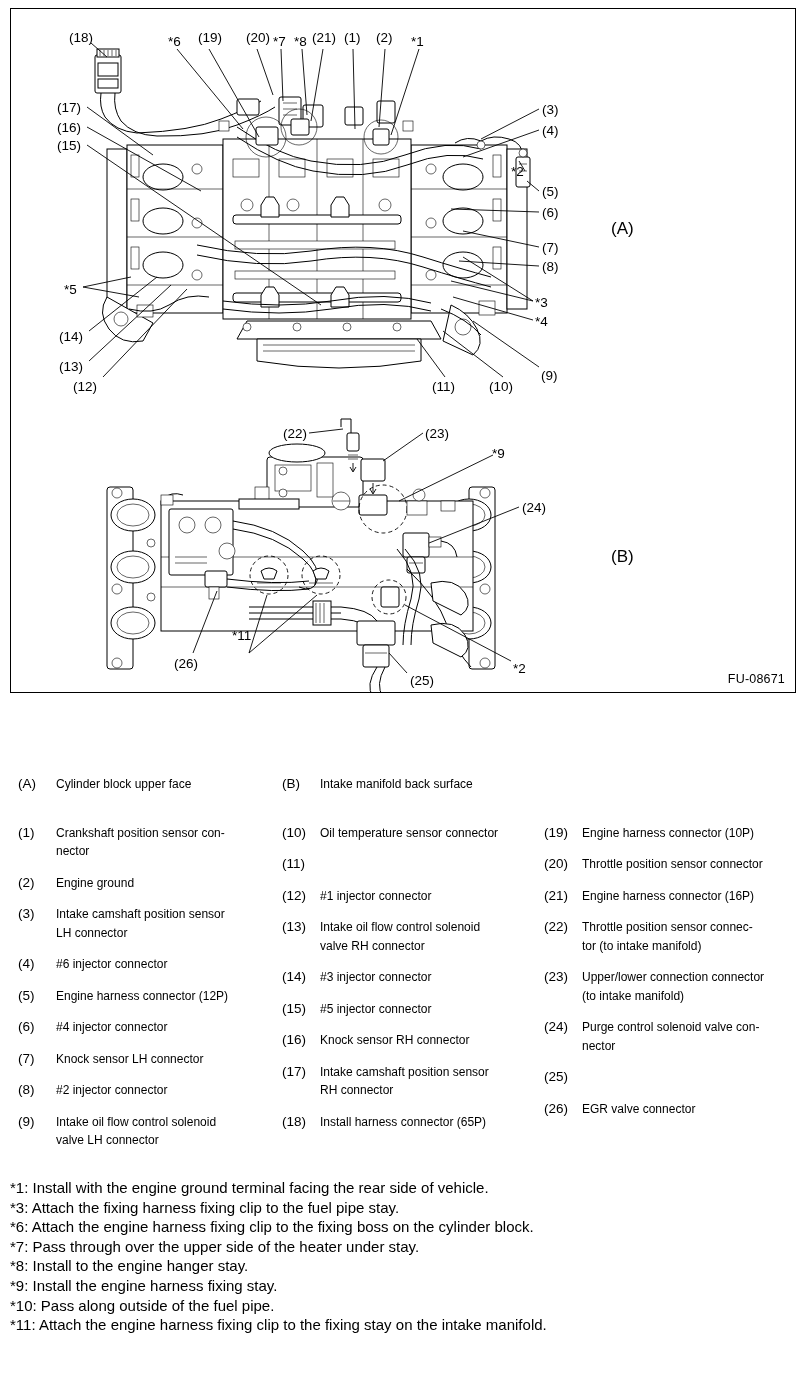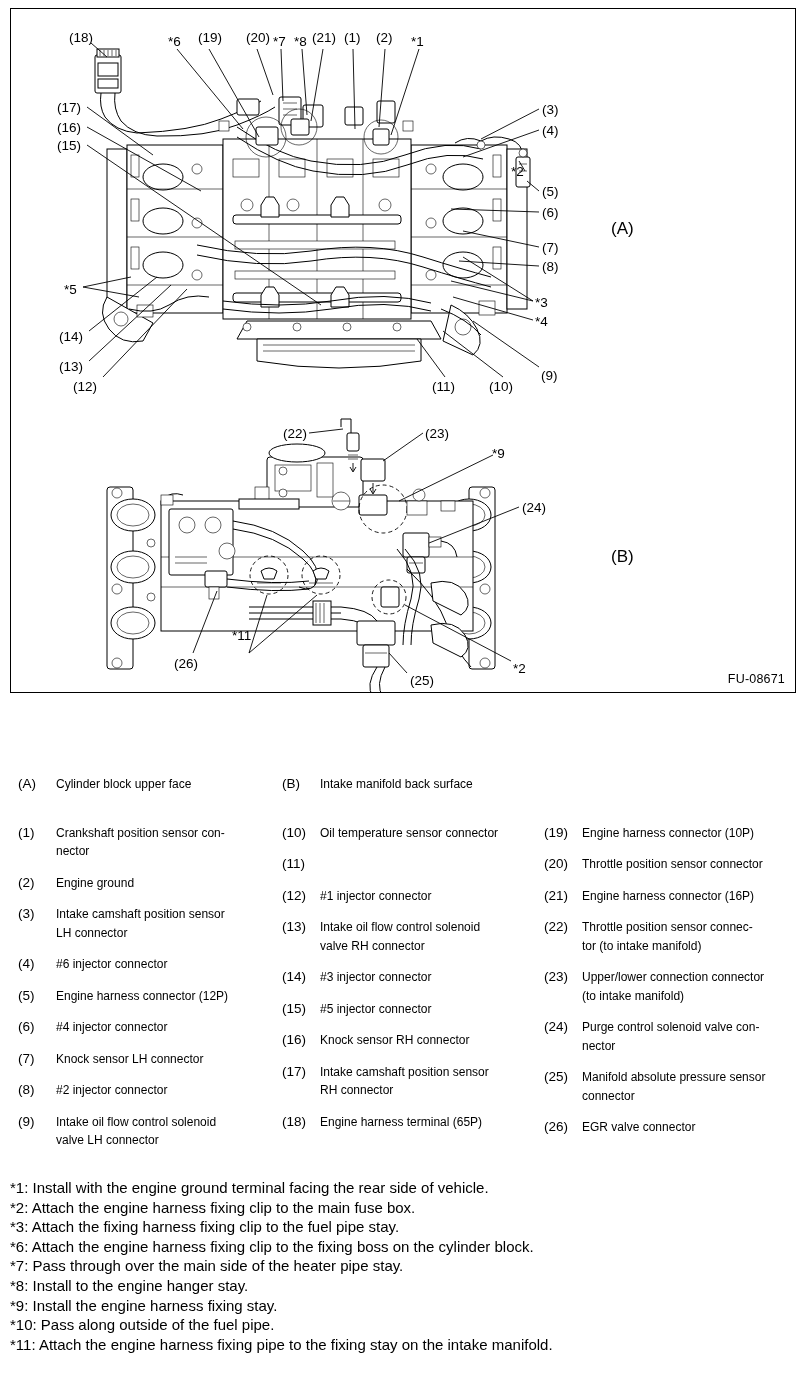--- a/index.html
+++ b/index.html
@@ -556,21 +556,21 @@
         <div class="legend-row">
           <div class="legend-num">(16)</div>
           <div class="legend-label">Knock sensor RH connector</div>
         </div>
         <div class="legend-row">
           <div class="legend-num">(17)</div>
           <div class="legend-label">Intake camshaft position sensor<br>RH connector</div>
         </div>
         <div class="legend-row">
           <div class="legend-num">(18)</div>
-          <div class="legend-label">Engine harness terminal (65P)</div>
+          <div class="legend-label">Install harness connector (65P)</div>
         </div>
       </div>
     <div class="legend-col" id="legend-col-3">
         <div class="legend-row viewrow" style="height: 18.5px;"></div>
         <div class="legend-row">
           <div class="legend-num">(19)</div>
           <div class="legend-label">Engine harness connector (10P)</div>
         </div>
         <div class="legend-row">
           <div class="legend-num">(20)</div>
@@ -587,34 +587,32 @@
         <div class="legend-row">
           <div class="legend-num">(23)</div>
           <div class="legend-label">Upper/lower connection connector<br>(to intake manifold)</div>
         </div>
         <div class="legend-row">
           <div class="legend-num">(24)</div>
           <div class="legend-label">Purge control solenoid valve con-<br>nector</div>
         </div>
         <div class="legend-row">
           <div class="legend-num">(25)</div>
-          <div class="legend-label">Manifold absolute pressure sensor<br>connector</div>
         </div>
         <div class="legend-row">
           <div class="legend-num">(26)</div>
           <div class="legend-label">EGR valve connector</div>
         </div>
       </div>
   </div>
 
   <div id="footnotes">
       <div class="footnote">*1: Install with the engine ground terminal facing the rear side of vehicle.</div>
-      <div class="footnote">*2: Attach the engine harness fixing clip to the main fuse box.</div>
       <div class="footnote">*3: Attach the fixing harness fixing clip to the fuel pipe stay.</div>
       <div class="footnote">*6: Attach the engine harness fixing clip to the fixing boss on the cylinder block.</div>
-      <div class="footnote">*7: Pass through over the main side of the heater pipe stay.</div>
+      <div class="footnote">*7: Pass through over the upper side of the heater under stay.</div>
       <div class="footnote">*8: Install to the engine hanger stay.</div>
       <div class="footnote">*9: Install the engine harness fixing stay.</div>
       <div class="footnote">*10: Pass along outside of the fuel pipe.</div>
-      <div class="footnote">*11: Attach the engine harness fixing pipe to the fixing stay on the intake manifold.</div>
+      <div class="footnote">*11: Attach the engine harness fixing clip to the fixing stay on the intake manifold.</div>
     </div>
 
 </div>
 
 </body></html>

